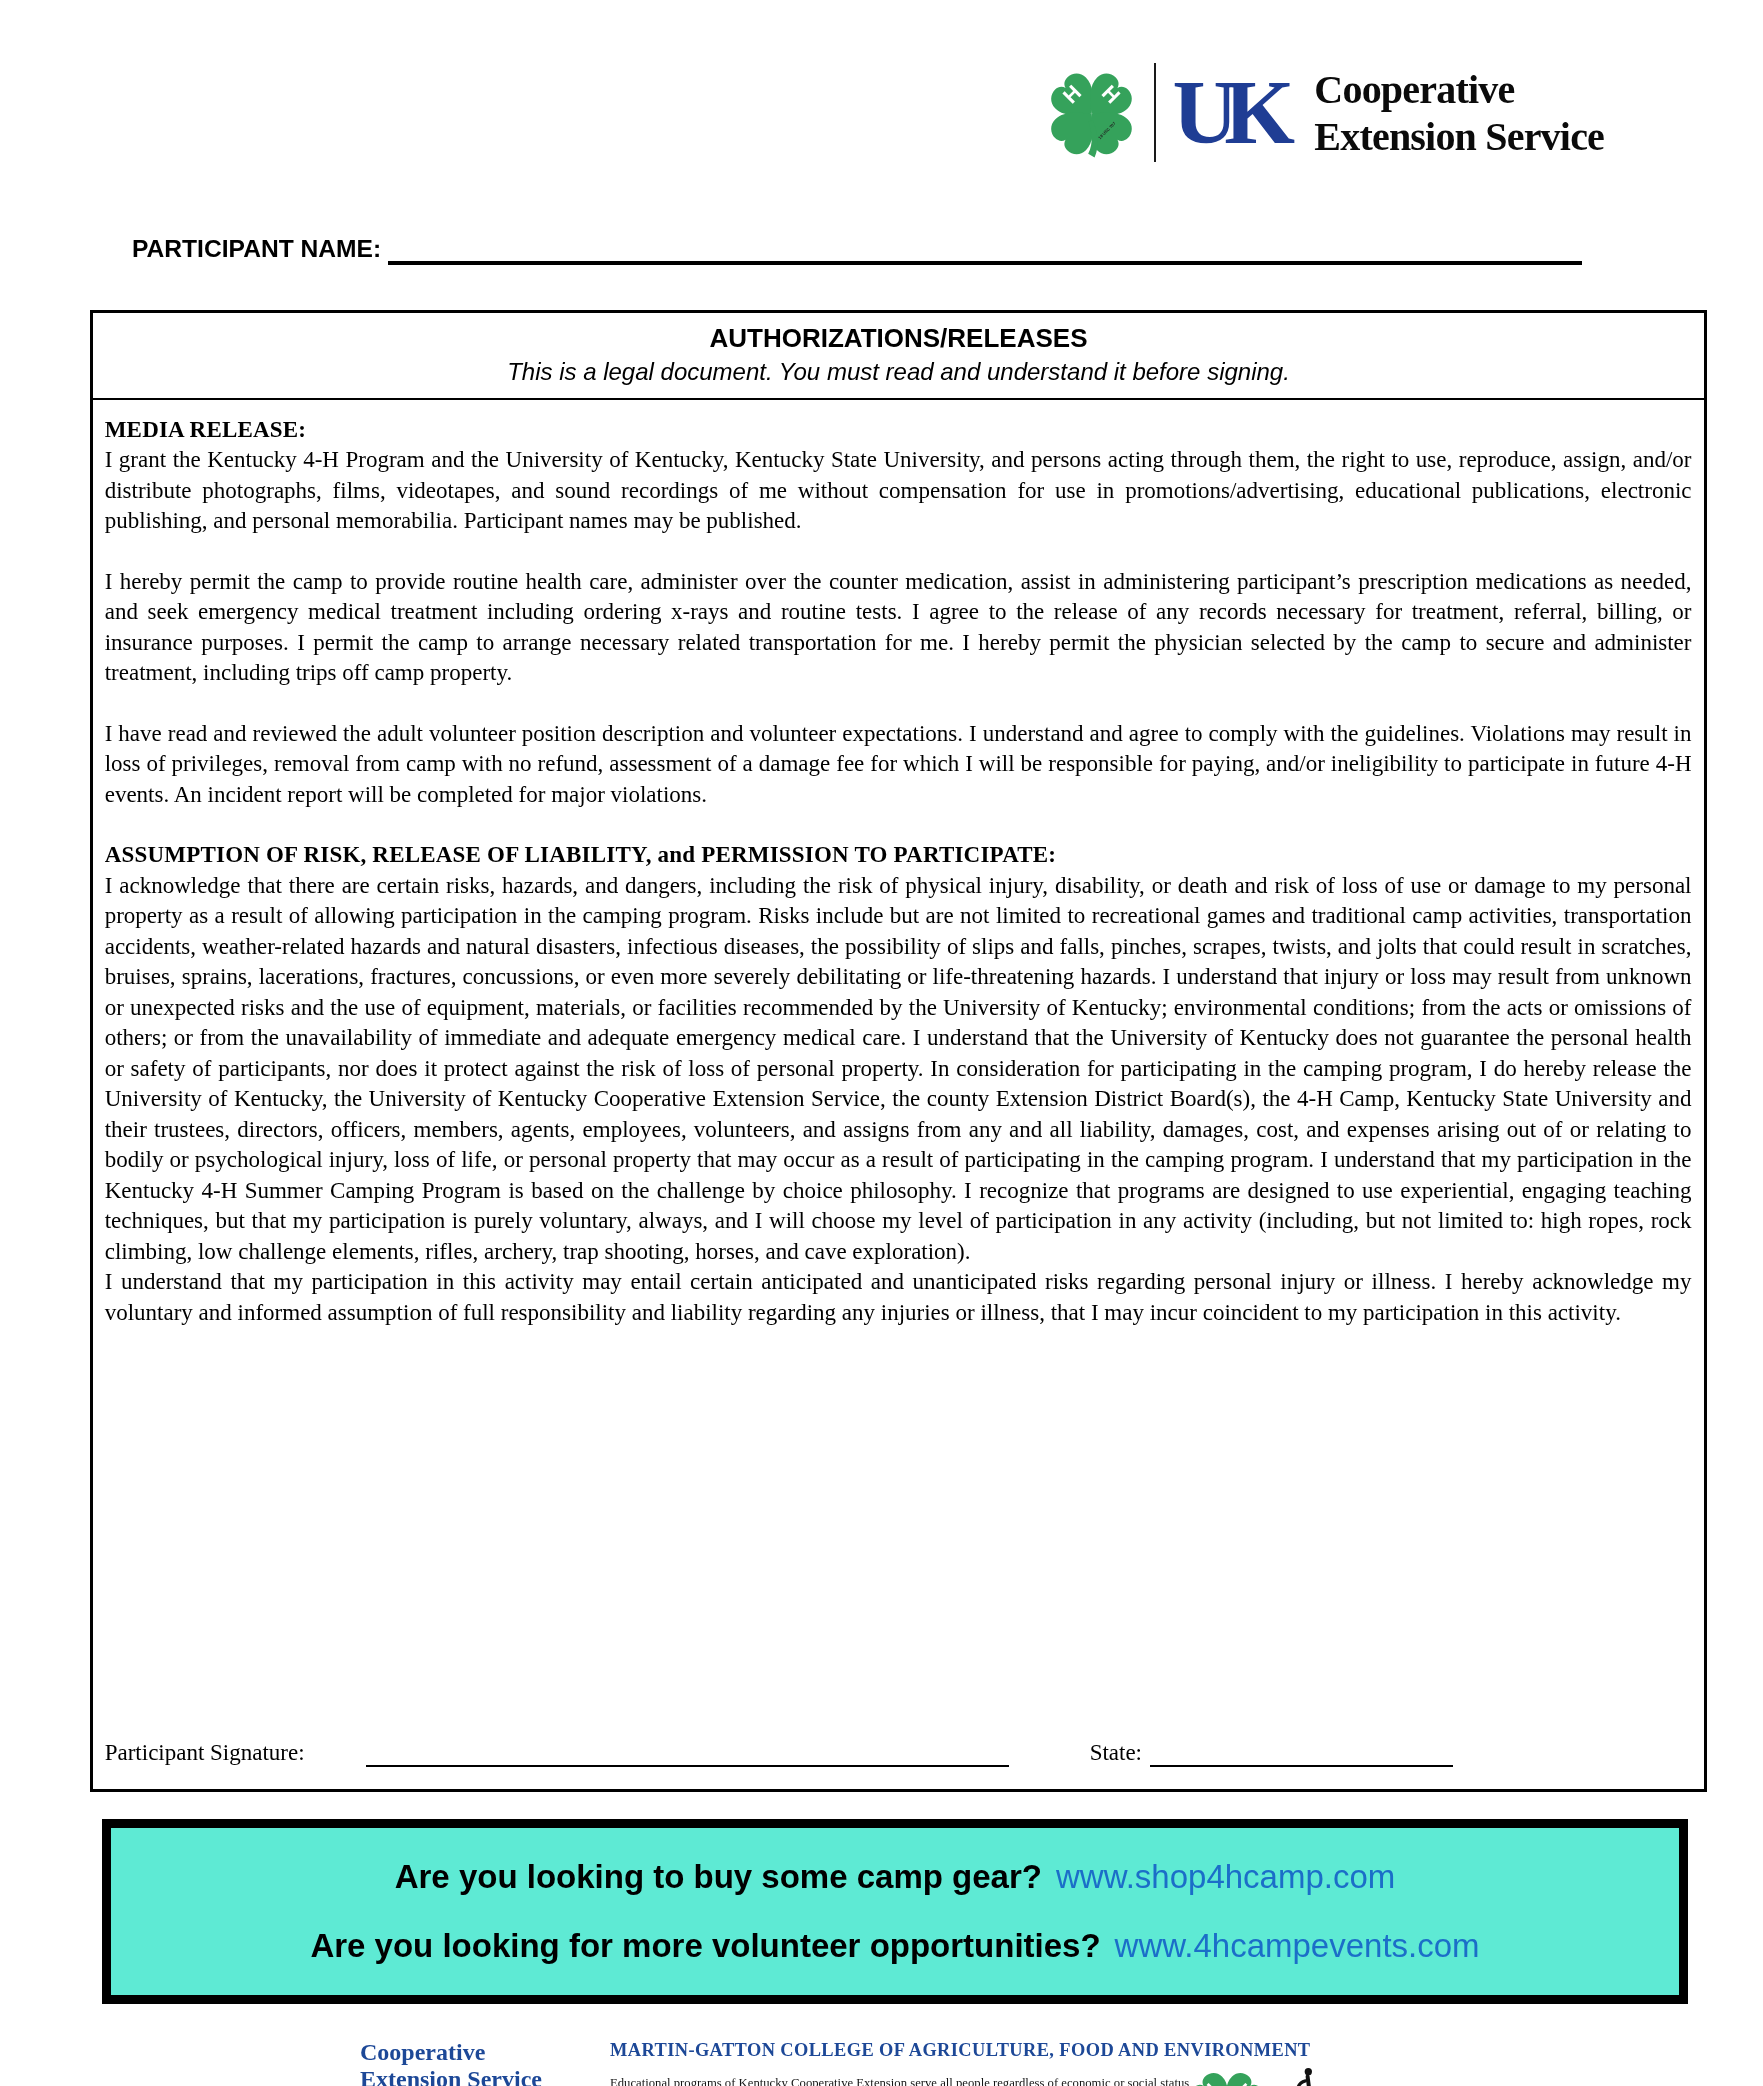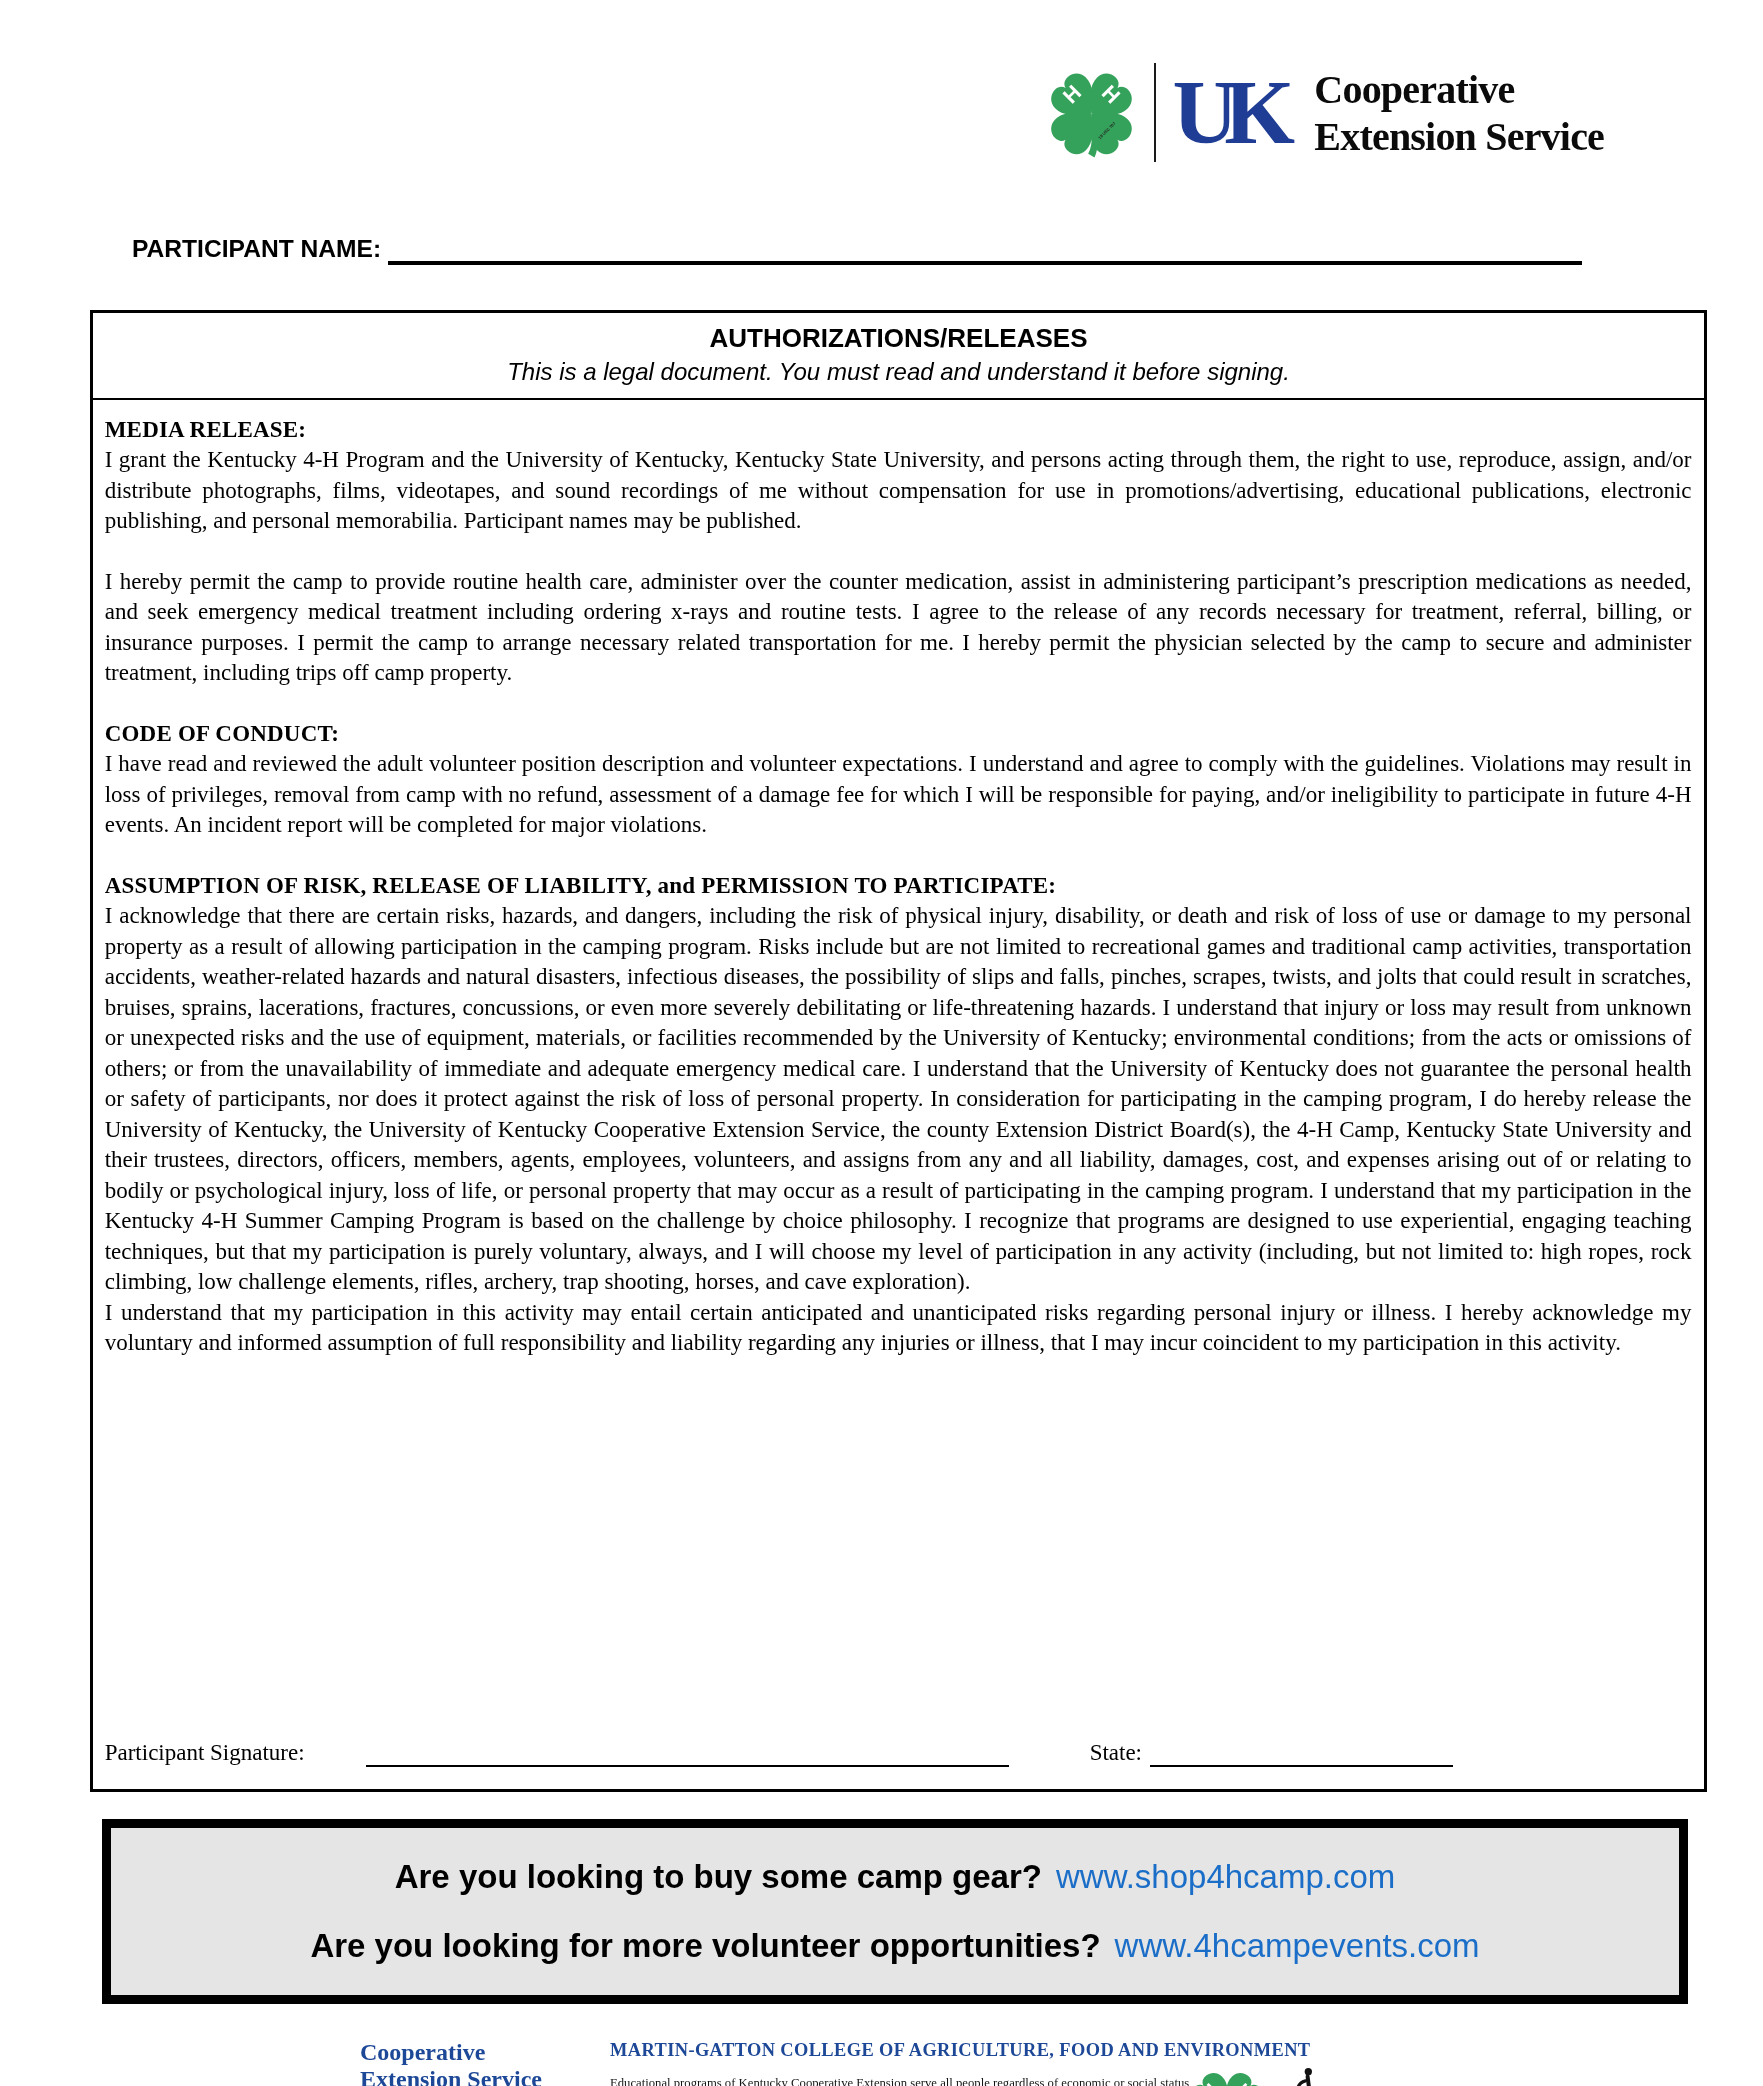--- a/index.html
+++ b/index.html
@@ -27,21 +27,21 @@
   .doc-section{margin-bottom:30px;}
   .doc-heading{font-weight:bold;letter-spacing:0.2px;}
   .doc-par{margin:0;}
   #signature-row{position:absolute;left:11.7px;right:12.5px;bottom:22px;display:flex;align-items:flex-end;font-size:23px;line-height:29px;}
   #participant-signature-label{white-space:nowrap;}
   #participant-signature-line{width:643px;border-bottom:2.5px solid #000;height:23px;margin-left:61px;}
   #date-label{white-space:nowrap;margin-left:81px;}
   #date-line{width:303px;border-bottom:2.5px solid #000;height:23px;margin-left:7.5px;}
 
   
-  #promo-box{position:absolute;left:102px;top:1819px;width:1586px;height:185px;border:9.2px solid #000;box-sizing:border-box;background:#e5e5e5;
+  #promo-box{position:absolute;left:102px;top:1819px;width:1586px;height:185px;border:9.2px solid #000;box-sizing:border-box;background:#5eead4;
              display:flex;flex-direction:column;justify-content:space-evenly;align-items:center;}
   .promo-line{font-family:"Liberation Sans","DejaVu Sans",sans-serif;font-size:33px;line-height:38px;white-space:nowrap;}
   .promo-question{font-weight:bold;color:#000;}
   .promo-link{font-weight:400;color:#1B6EC8;margin-left:14px;text-decoration:none;}
 
   
   #footer-left{position:absolute;left:360px;top:2039px;width:234px;}
   #footer-brand-title{color:#1D4897;font-weight:bold;font-size:24px;line-height:27px;}
 
   #footer-mid{position:absolute;left:610px;top:2039px;width:601px;}
@@ -114,21 +114,20 @@
     <div class="doc-section">
       <div class="doc-heading">MEDIA RELEASE:</div>
       <p class="doc-par">I grant the Kentucky 4-H Program and the University of Kentucky, Kentucky State University, and persons acting through them, the right to use, reproduce, assign, and/or distribute photographs, films, videotapes, and sound recordings of me without compensation for use in promotions/advertising, educational publications, electronic publishing, and personal memorabilia. Participant names may be published.</p>
     </div>
 
     <div class="doc-section">
       <p class="doc-par">I hereby permit the camp to provide routine health care, administer over the counter medication, assist in administering participant’s prescription medications as needed, and seek emergency medical treatment including ordering x-rays and routine tests. I agree to the release of any records necessary for treatment, referral, billing, or insurance purposes. I permit the camp to arrange necessary related transportation for me. I hereby permit the physician selected by the camp to secure and administer treatment, including trips off camp property.</p>
     </div>
 
     <div class="doc-section">
-      <div class="doc-heading">CODE OF CONDUCT:</div>
       <p class="doc-par">I have read and reviewed the adult volunteer position description and volunteer expectations. I understand and agree to comply with the guidelines. Violations may result in loss of privileges, removal from camp with no refund, assessment of a damage fee for which I will be responsible for paying, and/or ineligibility to participate in future 4-H events. An incident report will be completed for major violations.</p>
     </div>
 
     <div class="doc-section">
       <div class="doc-heading">ASSUMPTION OF RISK, RELEASE OF LIABILITY, and PERMISSION TO PARTICIPATE:</div>
       <p class="doc-par">I acknowledge that there are certain risks, hazards, and dangers, including the risk of physical injury, disability, or death and risk of loss of use or damage to my personal property as a result of allowing participation in the camping program. Risks include but are not limited to recreational games and traditional camp activities, transportation accidents, weather-related hazards and natural disasters, infectious diseases, the possibility of slips and falls, pinches, scrapes, twists, and jolts that could result in scratches, bruises, sprains, lacerations, fractures, concussions, or even more severely debilitating or life-threatening hazards. I understand that injury or loss may result from unknown or unexpected risks and the use of equipment, materials, or facilities recommended by the University of Kentucky; environmental conditions; from the acts or omissions of others; or from the unavailability of immediate and adequate emergency medical care. I understand that the University of Kentucky does not guarantee the personal health or safety of participants, nor does it protect against the risk of loss of personal property. In consideration for participating in the camping program, I do hereby release the University of Kentucky, the University of Kentucky Cooperative Extension Service, the county Extension District Board(s), the 4-H Camp, Kentucky State University and their trustees, directors, officers, members, agents, employees, volunteers, and assigns from any and all liability, damages, cost, and expenses arising out of or relating to bodily or psychological injury, loss of life, or personal property that may occur as a result of participating in the camping program. I understand that my participation in the Kentucky 4-H Summer Camping Program is based on the challenge by choice philosophy.  I recognize that programs are designed to use experiential, engaging teaching techniques, but that my participation is purely voluntary, always, and I will choose my level of participation in any activity (including, but not limited to: high ropes, rock climbing, low challenge elements, rifles, archery, trap shooting, horses, and cave exploration).</p>
       <p class="doc-par">I understand that my participation in this activity may entail certain anticipated and unanticipated risks regarding personal injury or illness. I hereby acknowledge my voluntary and informed assumption of full responsibility and liability regarding any injuries or illness, that I may incur coincident to my participation in this activity.</p>
     </div>
   </div>
 

